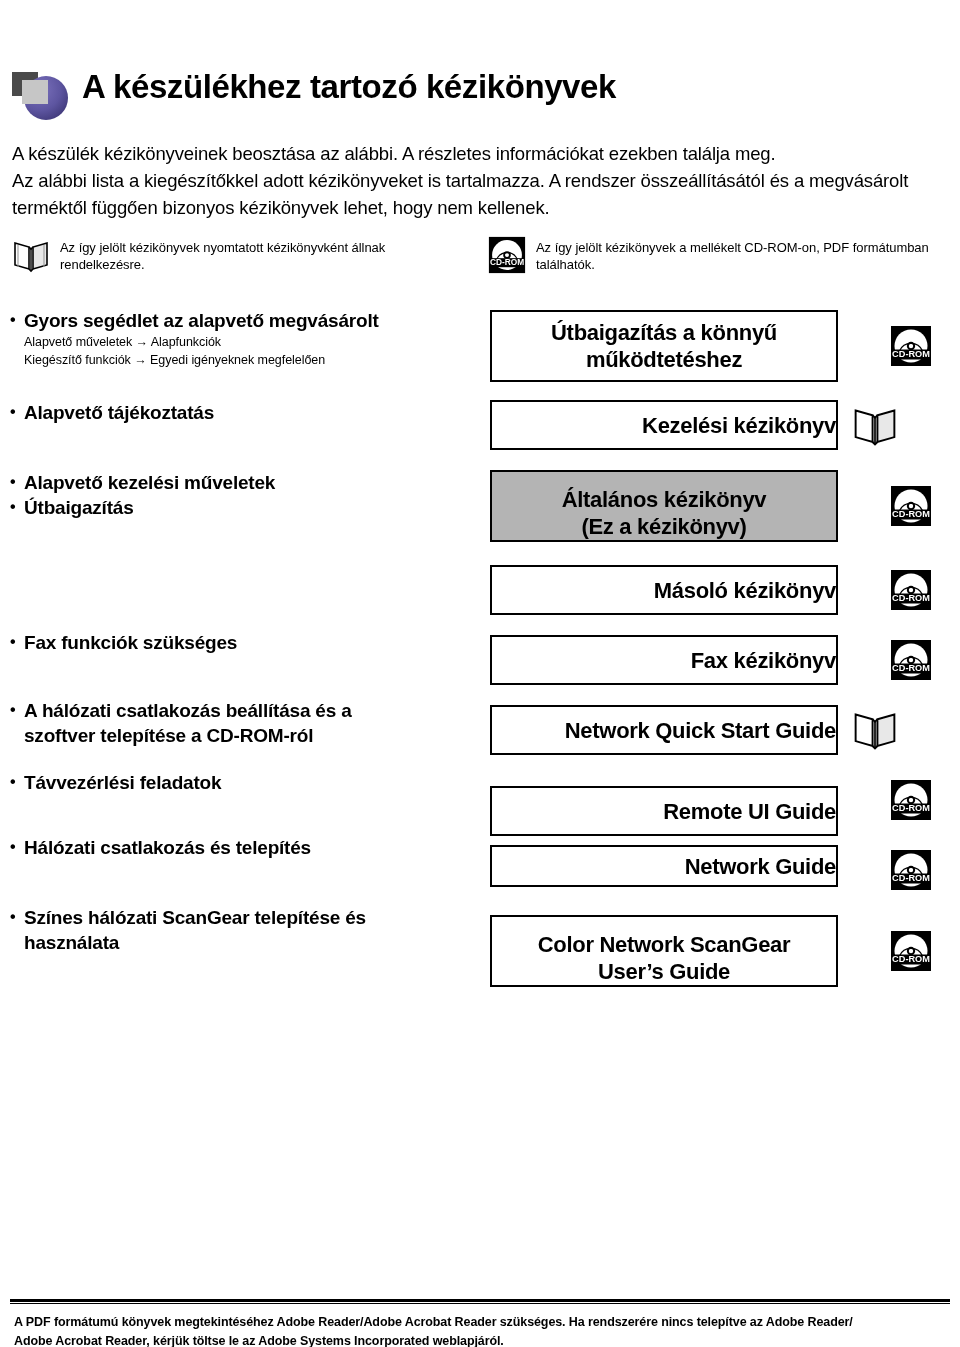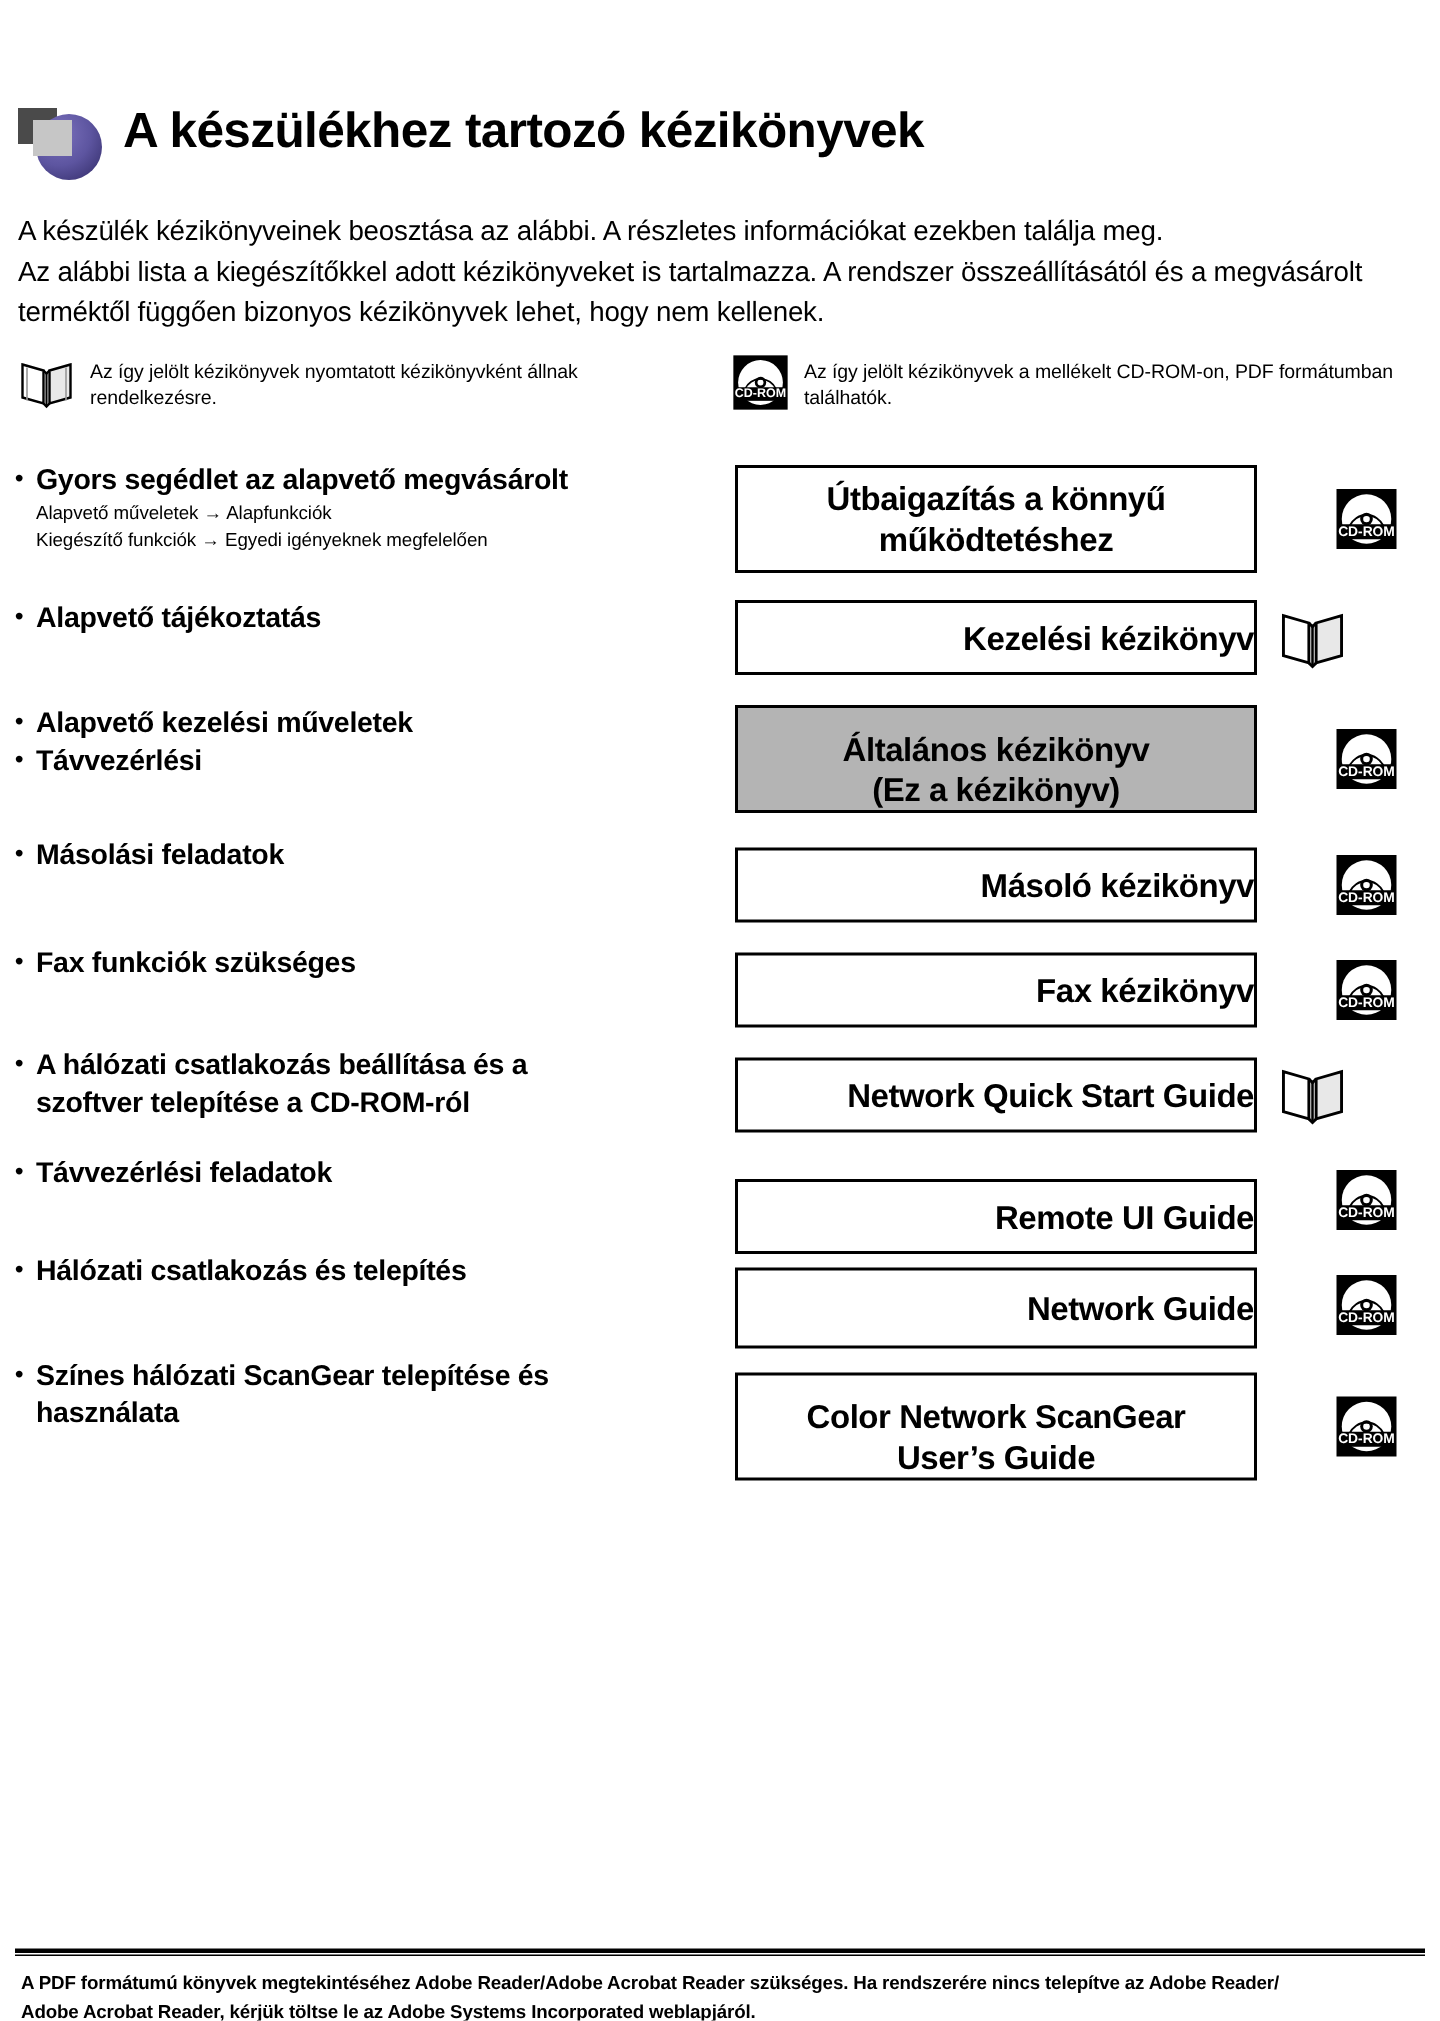--- a/index.html
+++ b/index.html
@@ -265,26 +265,23 @@
       <div class="subline">Alapvető műveletek → Alapfunkciók</div>
       <div class="subline">Kiegészítő funkciók → Egyedi igényeknek megfelelően</div>
     </div>
 
     <div class="lrow" style="top:100px;">
       <div class="heading">Alapvető tájékoztatás</div>
     </div>
 
     <div class="lrow" style="top:170px;">
       <div class="heading">Alapvető kezelési műveletek</div>
-      <div class="heading">Távvezérlési</div>
-    </div>
-
-    <div class="lrow" style="top:258px;">
-      <div class="heading">Másolási feladatok</div>
-    </div>
+      <div class="heading">Útbaigazítás</div>
+    </div>
+
 
     <div class="lrow" style="top:330px;">
       <div class="heading">Fax funkciók szükséges</div>
     </div>
 
     <div class="lrow" style="top:398px; width:400px;">
       <div class="heading">A hálózati csatlakozás beállítása és a szoftver telepítése a CD-ROM-ról</div>
     </div>
 
     <div class="lrow" style="top:470px;">
@@ -413,21 +410,21 @@
           <circle cx="21" cy="21" r="4.2" fill="#000"></circle>
             <circle cx="21" cy="21" r="2.2" fill="#fff"></circle>
           <path d="M9.5 26 A12.5 12.5 0 0 1 32.5 26" fill="none" stroke="#000" stroke-width="1.3"></path>
           <rect x="3" y="24.5" width="36" height="10" fill="#000"></rect>
           <text x="21" y="32" font-family="Liberation Sans, sans-serif" font-size="9.2" font-weight="bold" fill="#fff" text-anchor="middle">CD-ROM</text>
         </svg>
       </div>
     </div>
 
     <div class="brow" style="top:545px;">
-      <div class="bbox" style="top:0px; height:54px;">
+      <div class="bbox" style="top:0px; height:42px;">
         <div class="btitle">Network Guide</div>
       </div>
       <div class="rico cd" style="top:4px;">
         <svg width="42" height="42" viewBox="0 0 42 42" xmlns="http://www.w3.org/2000/svg">
           <rect x="1" y="1" width="40" height="40" fill="#000"></rect>
           <circle cx="21" cy="21" r="16.5" fill="#fff"></circle>
           <circle cx="21" cy="21" r="4.2" fill="#000"></circle>
             <circle cx="21" cy="21" r="2.2" fill="#fff"></circle>
           <path d="M9.5 26 A12.5 12.5 0 0 1 32.5 26" fill="none" stroke="#000" stroke-width="1.3"></path>
           <rect x="3" y="24.5" width="36" height="10" fill="#000"></rect>

